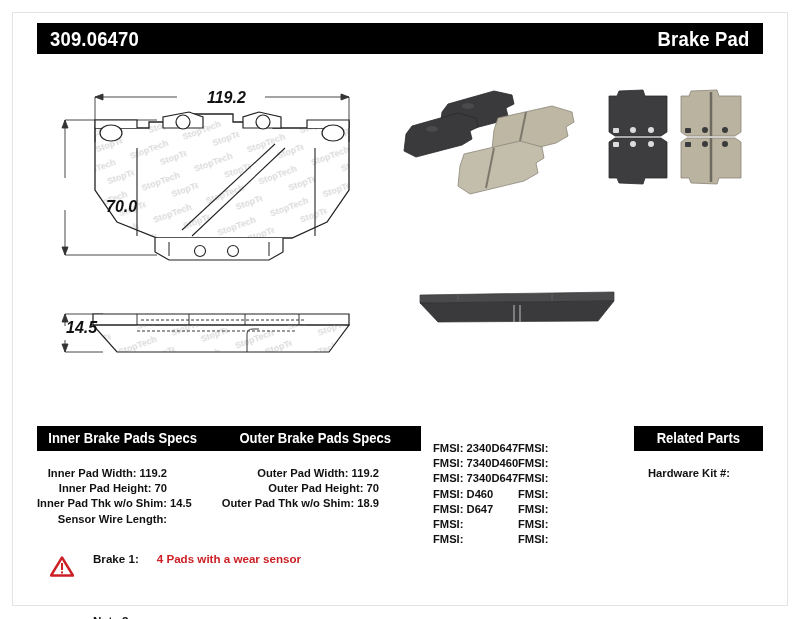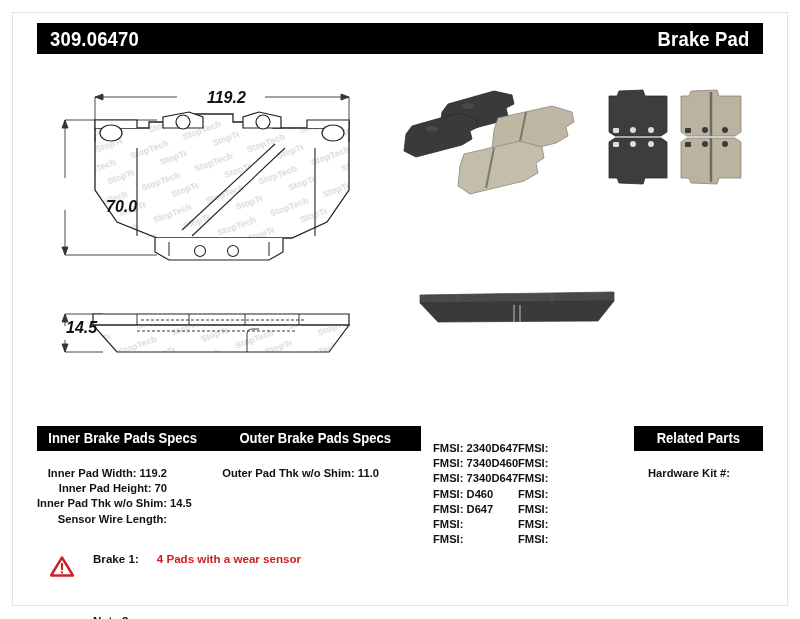--- a/index.html
+++ b/index.html
@@ -315,21 +315,23 @@
       <div class="spec-line">Inner Pad Thk w/o Shim: 14.5</div>
       <div class="spec-line">Sensor Wire Length:</div>
     </div>
   </div>
 
   <div class="col c2">
     <div class="col-head">
       <span>Outer Brake Pads Specs</span>
     </div>
     <div class="col-body">
-      <div class="spec-line">Outer Pad Thk w/o Shim: 11.0</div>
+      <div class="spec-line">Outer Pad Width: 119.2</div>
+      <div class="spec-line">Outer Pad Height: 70</div>
+      <div class="spec-line">Outer Pad Thk w/o Shim: 18.9</div>
     </div>
   </div>
 
   <div class="col c3">
     <div class="col-body">
       <div class="fmsi-row">
         <div class="fmsi-a">FMSI: 2340D647</div>
         <div class="fmsi-b">FMSI:</div>
       </div>
       <div class="fmsi-row">

